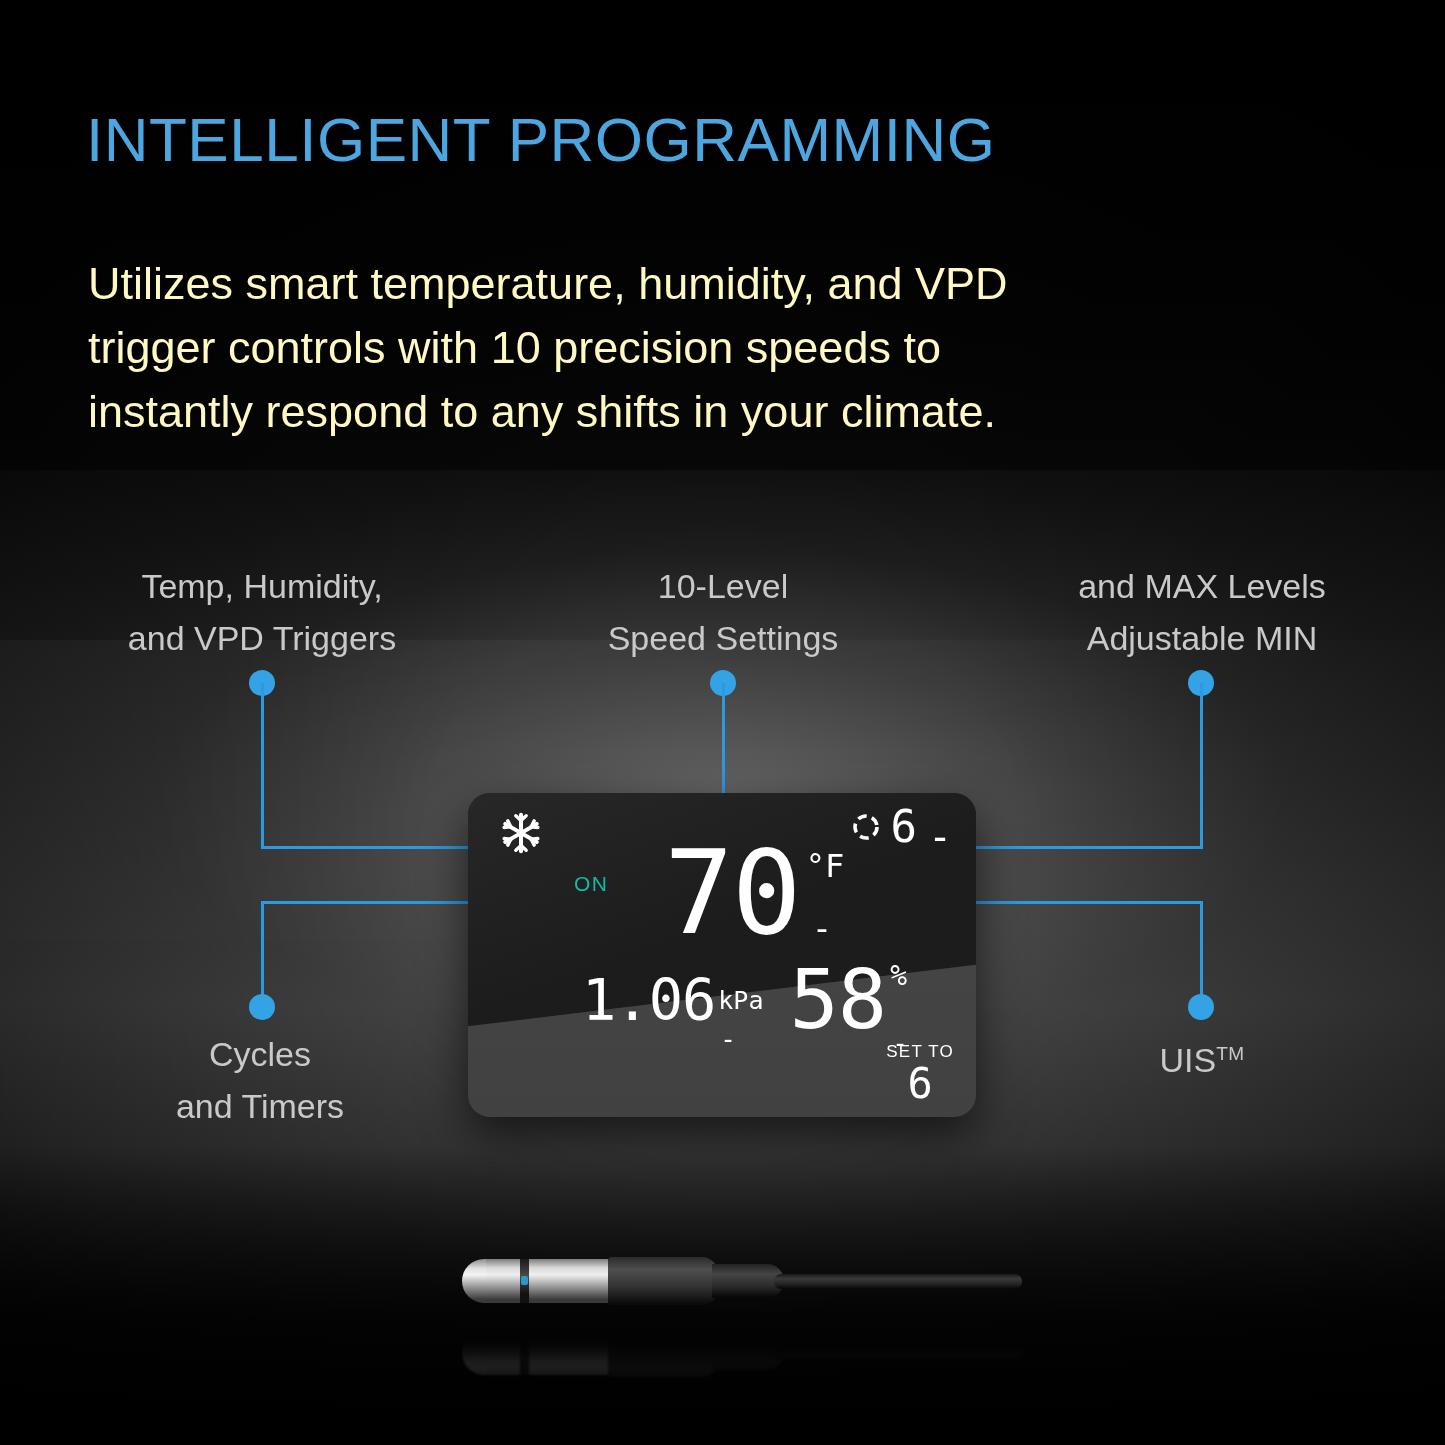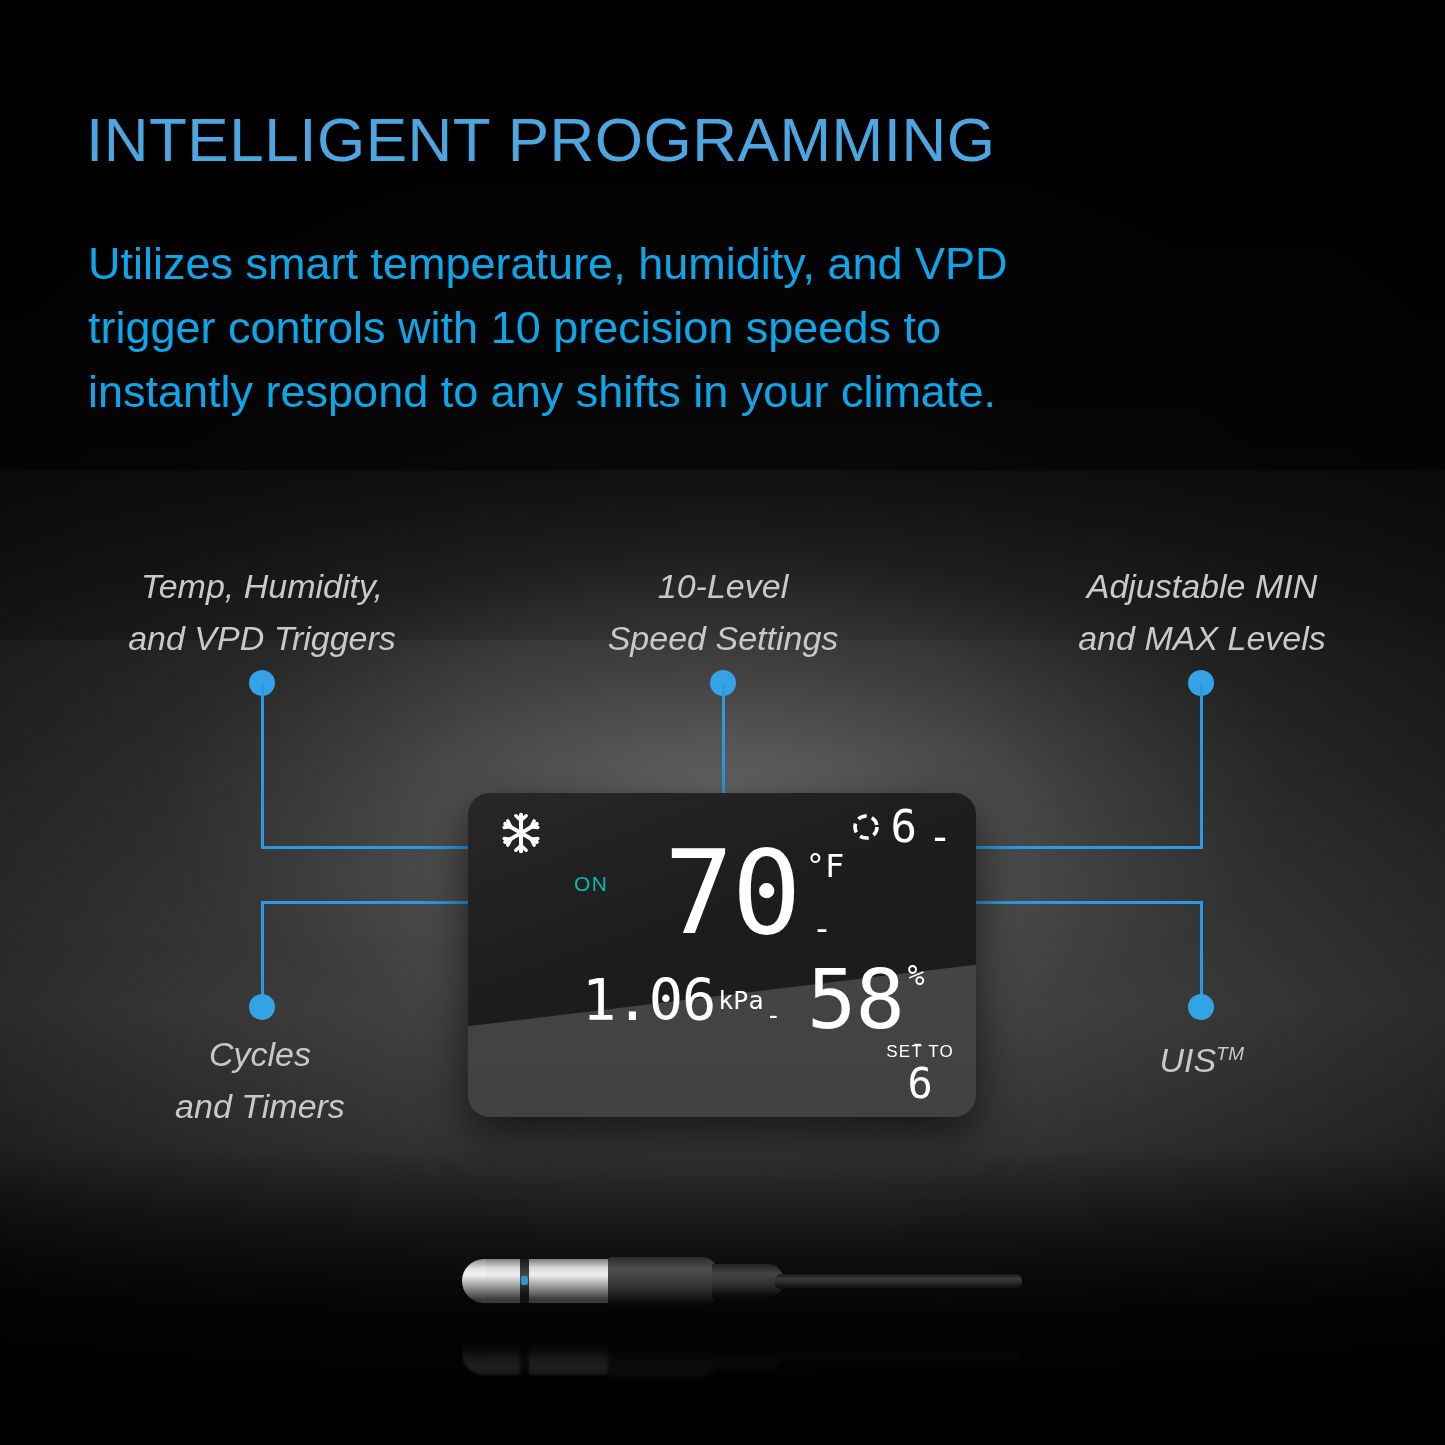--- a/index.html
+++ b/index.html
@@ -43,34 +43,34 @@
   }
 
   
   .headline {
     position:absolute; left:86px; top:104px;
     font-size:62px; letter-spacing:.5px;
     font-weight:400; color:#4da6e0;
     white-space:nowrap;
   }
   .subcopy {
-    position:absolute; left:88px; top:232px; width:1160px;
+    position:absolute; left:88px; top:252px; width:1160px;
     font-size:45px; line-height:64px; font-weight:300;
-    color:#0ea5e9;
+    color:#fef9c3;
   }
   .subcopy .ln { display:block; white-space:nowrap; }
 
   
   .callout {
     position:absolute;
     color:#c9c9c9; font-weight:300;
     font-size:34px; line-height:52px;
     text-align:center; white-space:nowrap;
   }
-  .callout .ln { display:block;font-style:italic; }
+  .callout .ln { display:block; }
   .co-temp   { left:60px;  top:560px;  width:404px; }
   .co-speed  { left:563px; top:560px;  width:320px; }
   .co-minmax { left:1000px;top:560px;  width:404px; }
   .co-cycles { left:100px; top:1028px; width:320px; }
   .co-uis    { left:1042px;top:1028px; width:320px; }
   .tm { font-size:19px; vertical-align:super; letter-spacing:.5px; }
 
   
   .conn { position:absolute; background:#2b9ae0; }
   .dot {
@@ -129,21 +129,21 @@
   .temp-val { font-size:116px; line-height:104px; letter-spacing:-2px; }
   .temp-unit {
     margin-left:6px; margin-top:10px;
     display:flex; flex-direction:column; align-items:flex-start;
   }
   .deg { font-size:32px; line-height:30px; }
   .temp-minus { font-size:34px; line-height:30px; margin-top:32px; margin-left:6px; }
 
   .lower-row { position:absolute; left:114px; top:170px; display:flex; align-items:flex-start; }
   .vpd-val { font-size:57px; line-height:74px; letter-spacing:-1px; }
-  .vpd-unit { display:flex; align-items:flex-start; margin-left:3px; margin-top:26px; }
+  .vpd-unit { display:flex; flex-direction:column; align-items:flex-start; margin-left:3px; margin-top:26px; }
   .kpa { font-size:25px; line-height:24px; }
   .vpd-minus { font-size:26px; line-height:20px; margin-top:16px; margin-left:2px; }
   .rh-group { display:flex; align-items:flex-start; margin-left:26px; }
   .rh-val { font-size:82px; line-height:74px; letter-spacing:-1px; }
   .rh-unit { display:flex; flex-direction:column; align-items:flex-start; margin-left:4px; }
   .pct { font-size:28px; line-height:26px; }
   .rh-minus { font-size:26px; line-height:20px; margin-top:44px; margin-left:2px; }
 
   .setto {
     position:absolute; right:22px; bottom:12px;
@@ -217,22 +217,22 @@
 
 <div class="callout co-temp">
   <span class="ln">Temp, Humidity,</span>
   <span class="ln">and VPD Triggers</span>
 </div>
 <div class="callout co-speed">
   <span class="ln">10-Level</span>
   <span class="ln">Speed Settings</span>
 </div>
 <div class="callout co-minmax">
+  <span class="ln">and MAX Levels</span>
   <span class="ln">Adjustable MIN</span>
-  <span class="ln">and MAX Levels</span>
 </div>
 <div class="callout co-cycles">
   <span class="ln">Cycles</span>
   <span class="ln">and Timers</span>
 </div>
 <div class="callout co-uis">
   <span class="ln"><span>UIS</span><span class="tm">TM</span></span>
 </div>
 
 <div class="dot" style="left:249px; top:670px;"></div>

